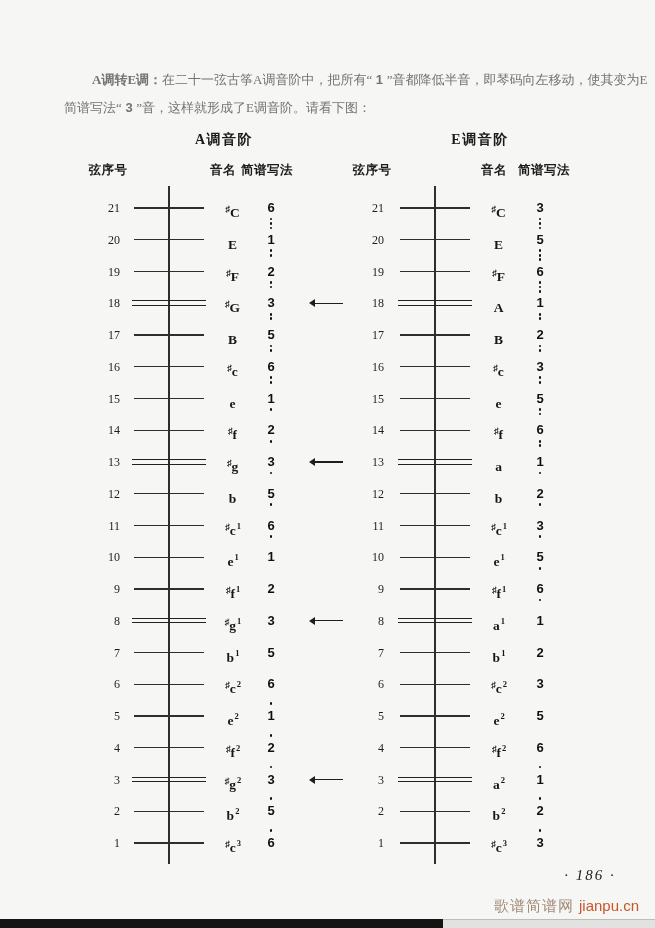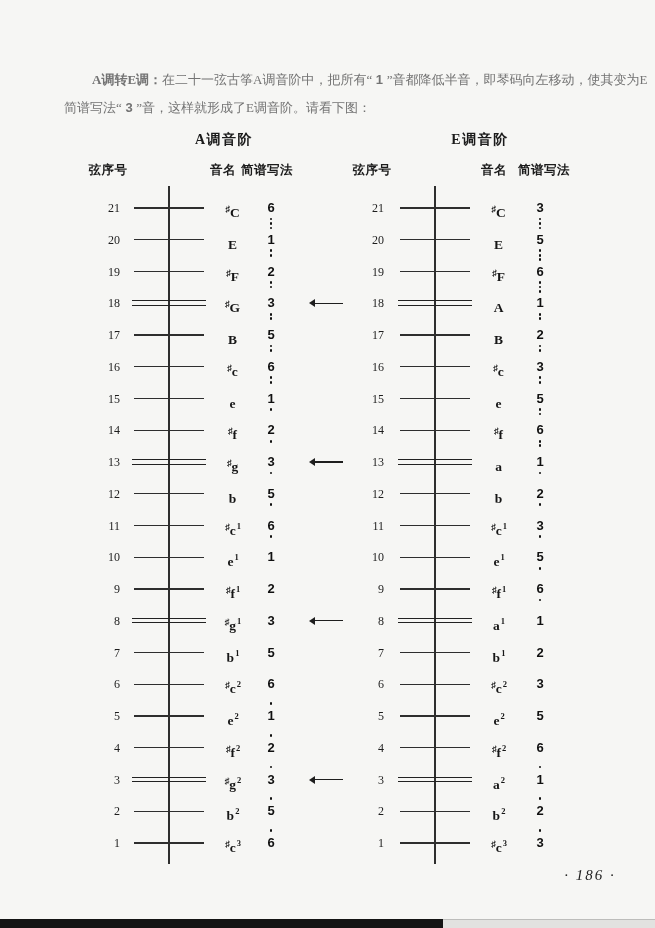--- a/index.html
+++ b/index.html
@@ -289,16 +289,19 @@
       <div class="abs jp-digit" style="left: 530px; top: 802.25px; width: 20px;">2</div>
       <div class="abs dot" style="left: 538.6px; top: 797.25px;"></div>
       <div class="abs string-num" style="left: 348px; top: 835px; width: 36px;">1</div>
       <div class="abs hline" style="left: 400px; top: 842.4px; width: 70px;"></div>
       <div class="abs note" style="left: 467px; top: 834px; width: 64px;"><span class="sharp">♯</span><span class="letter">c</span><span class="sup">3</span></div>
       <div class="abs jp-digit" style="left: 530px; top: 834px; width: 20px;">3</div>
       <div class="abs dot" style="left: 538.6px; top: 829px;"></div>
     </div>
 
   <div class="page-num">· 186 ·</div>
+  <div class="watermark">
+    <span class="wm-site">歌谱简谱网</span><span class="wm-domain">jianpu.cn</span>
+  </div>
   <div class="bar-black"></div>
   <div class="bar-gray"></div>
 
 </div>
 
 </body></html>

